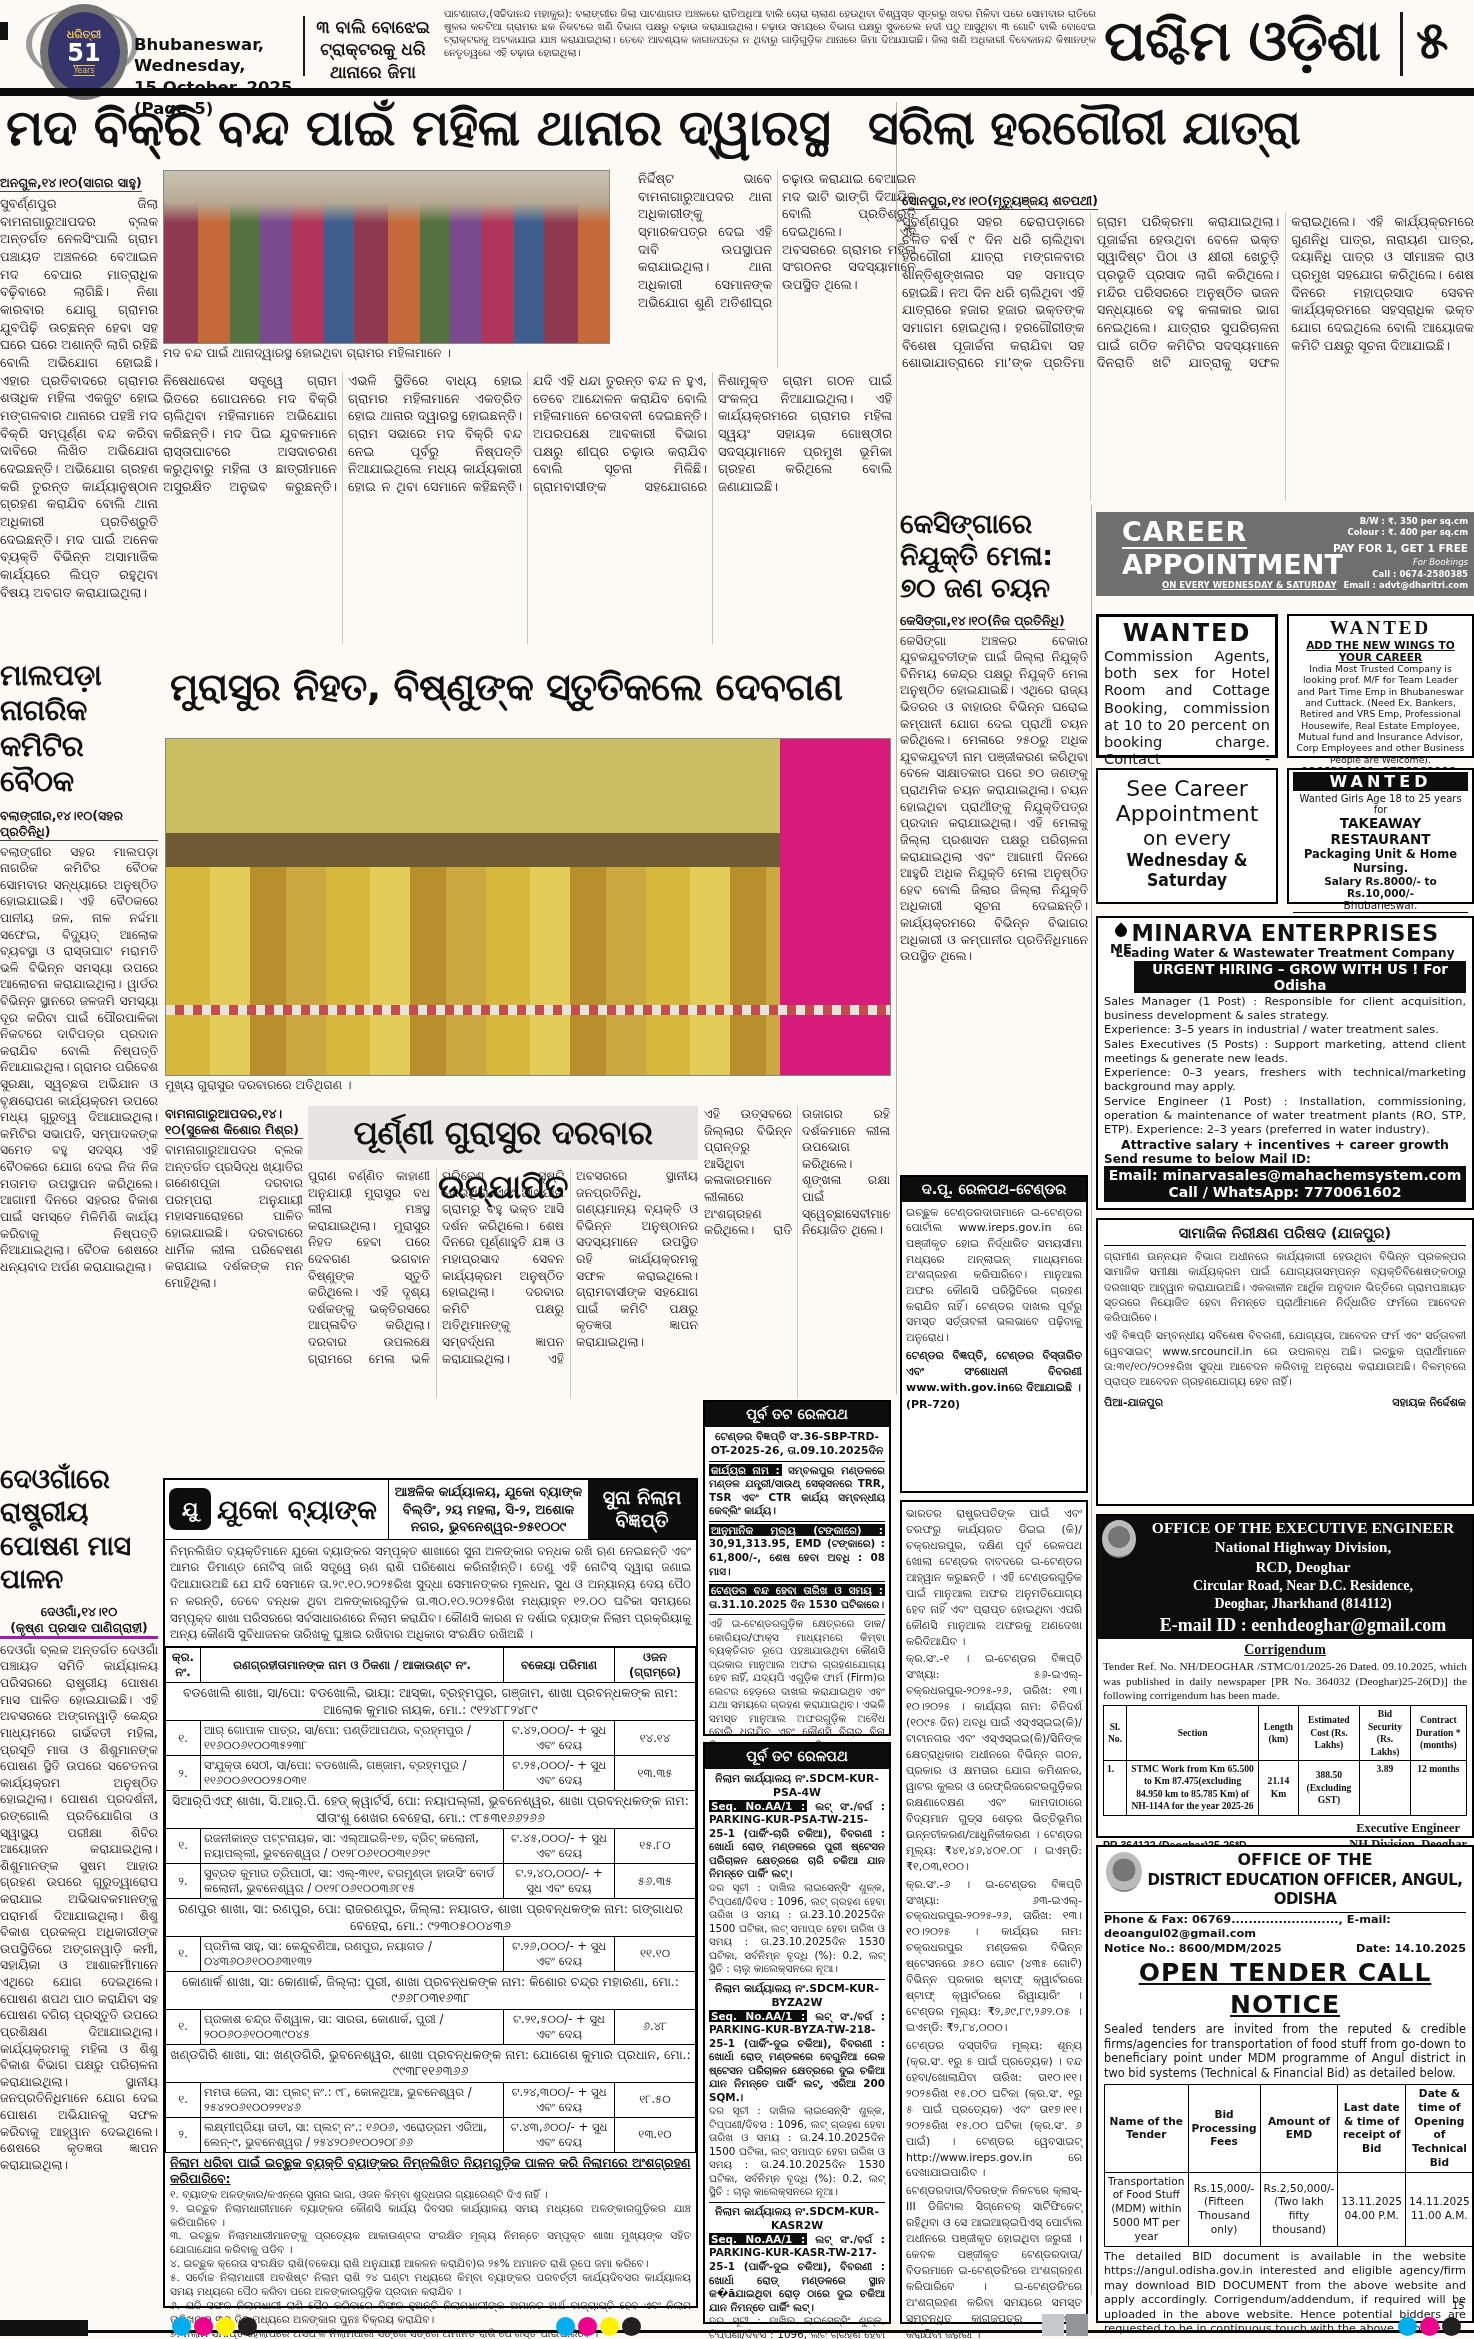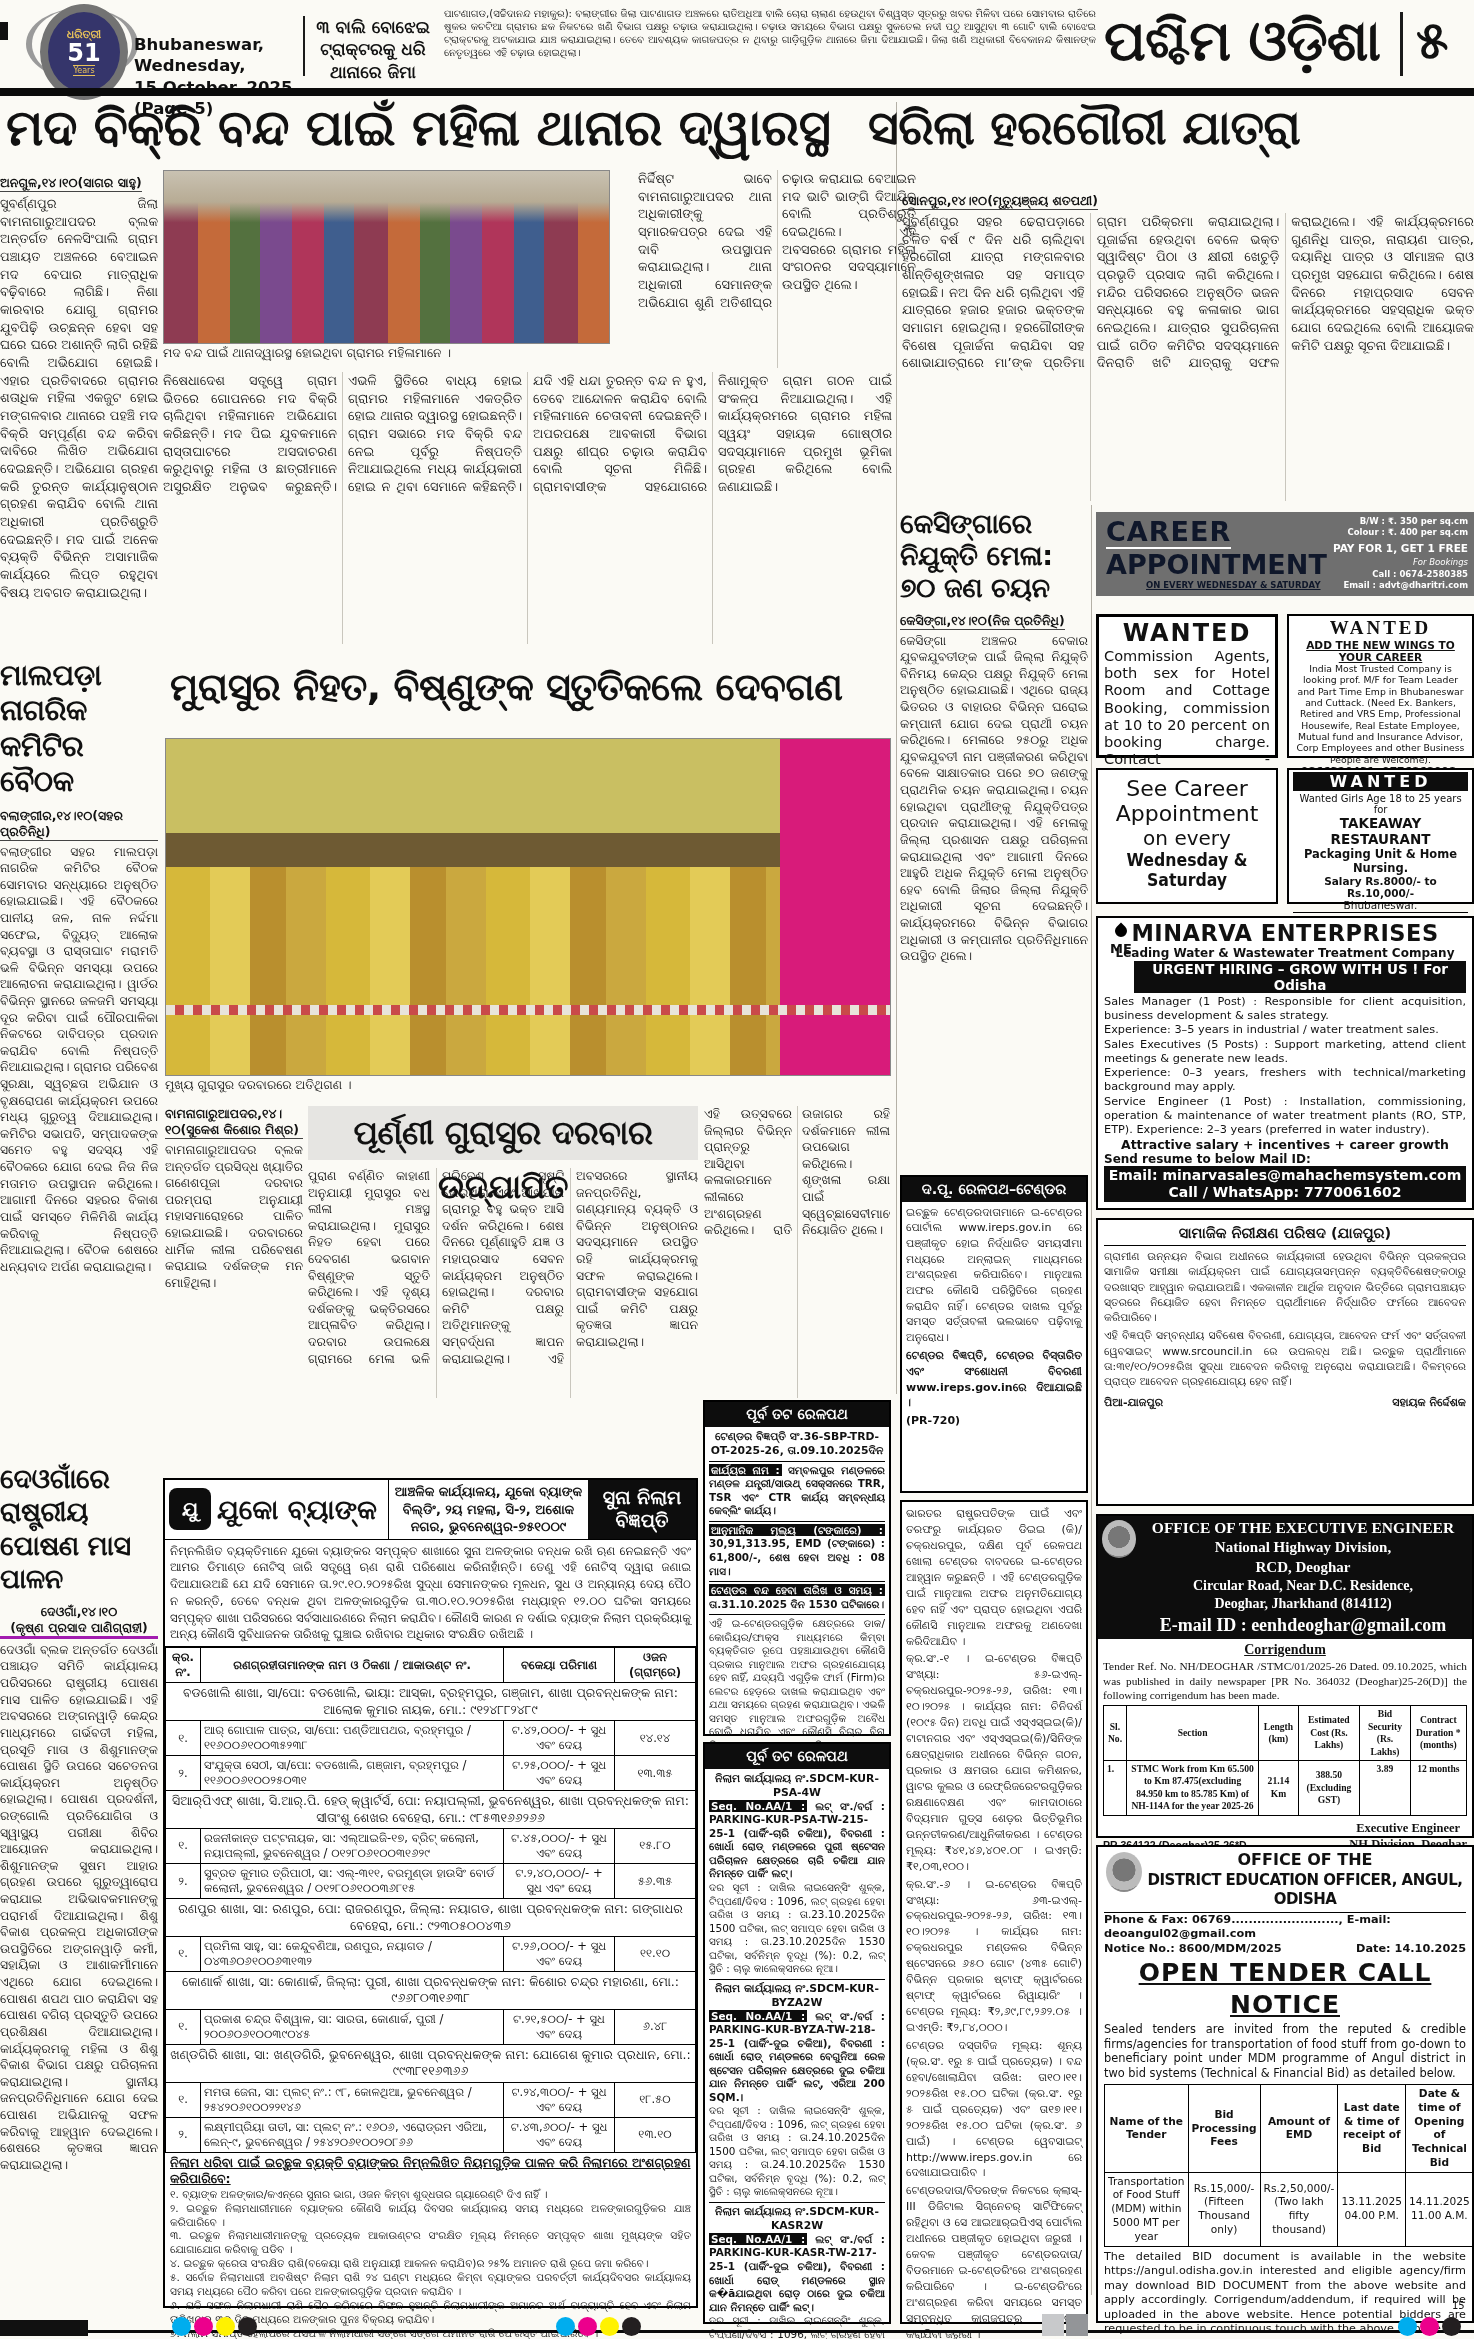--- a/index.html
+++ b/index.html
@@ -129,21 +129,21 @@
     <span class="dateline">ବାମନାଗାରୁଆପଦର,୧୪।୧୦(ସୁକେଶ କିଶୋର ମିଶ୍ର)</span>
     <div class="j small-txt">ବାମନାଗାରୁଆପଦର ବ୍ଲକ ଅନ୍ତର୍ଗତ ପ୍ରସିଦ୍ଧ ଖ୍ୟାତିର ଗଣେଶପୂଜା ଦରବାର ପରମ୍ପରା ଅନୁଯାୟୀ ମହାସମାରୋହରେ ପାଳିତ ହୋଇଯାଇଛି। ଦରବାରରେ ଧାର୍ମିକ ଲୀଳା ପରିବେଷଣ କରାଯାଇ ଦର୍ଶକଙ୍କ ମନ ମୋହିଥିଲା।</div>
   </div>
   <div class="abs subhead-gray c headline" style="left:308px;top:1106px;width:390px;height:54px;font-size:33px;line-height:54px;">ପୂର୍ଣ୍ଣୀ ଗୁରାସୁର ଦରବାର ଉଦ୍‌ଯାପିତ</div>
   <div class="abs cols3 j small-txt" style="left:308px;top:1168px;width:390px;height:230px;overflow:hidden;">ପୁରାଣ ବର୍ଣ୍ଣିତ କାହାଣୀ ଅନୁଯାୟୀ ମୁରାସୁର ବଧ ଲୀଳା ମଞ୍ଚସ୍ଥ କରାଯାଇଥିଲା। ମୁରାସୁର ନିହତ ହେବା ପରେ ଦେବଗଣ ଭଗବାନ ବିଷ୍ଣୁଙ୍କ ସ୍ତୁତି କରିଥିଲେ। ଏହି ଦୃଶ୍ୟ ଦର୍ଶକଙ୍କୁ ଭକ୍ତିରସରେ ଆପ୍ଳାବିତ କରିଥିଲା। ଦରବାର ଉପଲକ୍ଷେ ଗ୍ରାମରେ ମେଳା ଭଳି ପରିବେଶ ସୃଷ୍ଟି ହୋଇଥିଲା ଏବଂ ଆଖପାଖ ଗ୍ରାମରୁ ବହୁ ଭକ୍ତ ଆସି ଦର୍ଶନ କରିଥିଲେ। ଶେଷ ଦିନରେ ପୂର୍ଣ୍ଣାହୁତି ଯଜ୍ଞ ଓ ମହାପ୍ରସାଦ ସେବନ କାର୍ଯ୍ୟକ୍ରମ ଅନୁଷ୍ଠିତ ହୋଇଥିଲା। ଦରବାର କମିଟି ପକ୍ଷରୁ ଅତିଥିମାନଙ୍କୁ ସମ୍ବର୍ଦ୍ଧନା ଜ୍ଞାପନ କରାଯାଇଥିଲା। ଏହି ଅବସରରେ ସ୍ଥାନୀୟ ଜନପ୍ରତିନିଧି, ଗଣ୍ୟମାନ୍ୟ ବ୍ୟକ୍ତି ଓ ବିଭିନ୍ନ ଅନୁଷ୍ଠାନର ସଦସ୍ୟମାନେ ଉପସ୍ଥିତ ରହି କାର୍ଯ୍ୟକ୍ରମକୁ ସଫଳ କରାଇଥିଲେ। ଗ୍ରାମବାସୀଙ୍କ ସହଯୋଗ ପାଇଁ କମିଟି ପକ୍ଷରୁ କୃତଜ୍ଞତା ଜ୍ଞାପନ କରାଯାଇଥିଲା।</div>
   <div class="abs cols2 j small-txt" style="left:704px;top:1106px;width:186px;height:292px;overflow:hidden;">ଏହି ଉତ୍ସବରେ ଜିଲ୍ଲାର ବିଭିନ୍ନ ପ୍ରାନ୍ତରୁ ଆସିଥିବା କଳାକାରମାନେ ଲୀଳାରେ ଅଂଶଗ୍ରହଣ କରିଥିଲେ। ରାତି ଉଜାଗର ରହି ଦର୍ଶକମାନେ ଲୀଳା ଉପଭୋଗ କରିଥିଲେ। ଶୃଙ୍ଖଳା ରକ୍ଷା ପାଇଁ ସ୍ୱେଚ୍ଛାସେବୀମାନେ ନିୟୋଜିତ ଥିଲେ।</div>
 
   <div class="abs gray-vline" style="left:1091px;top:505px;width:1px;height:1790px;"></div>
 
   <div class="abs career" style="left:1096px;top:512px;width:378px;height:84px;">
-    <div class="abs" style="left:10px;top:4px;width:220px;color:#0f172a;">
+    <div class="abs" style="left:26px;top:4px;width:220px;color:#ffffff;">
       <div class="b" style="font-size:27px;letter-spacing:1px;border-bottom:2px solid #fff;display:inline-block;">CAREER</div>
       <div class="b" style="font-size:27px;letter-spacing:0;">APPOINTMENT</div>
       <div class="b" style="font-size:8.5px;text-decoration:underline;margin-left:40px;">ON EVERY WEDNESDAY &amp; SATURDAY</div>
     </div>
     <div class="abs" style="right:6px;top:4px;width:140px;color:#fff;text-align:right;font-size:8.5px;line-height:1.35;">
       <div class="b">B/W : ₹. 350 per sq.cm</div>
       <div class="b">Colour : ₹. 400 per sq.cm</div>
       <div class="b" style="font-size:10.5px;margin:2px 0;">PAY FOR 1, GET 1 FREE</div>
       <div style="font-style:italic;">For Bookings</div>
       <div class="b">Call : 0674-2580385</div>
@@ -420,21 +420,21 @@
     <div class="j">ଦର ସୂଚୀ : ଦାଖିଲ ଲାଇସେନ୍ସିଂ ଶୁଳ୍କ, ଟିପ୍ପଣୀ/ଦିବସ : 1096, ଲଟ୍ ଗ୍ରହଣ ହେବା ତାରିଖ ଓ ସମୟ : ତା.24.10.2025ଦିନ 1500 ଘଟିକା, ଲଟ୍ ସମାପ୍ତ ହେବା ତାରିଖ ଓ ସମୟ : ତା.24.10.2025ଦିନ 1530 ଘଟିକା, ସର୍ବନିମ୍ନ ବୃଦ୍ଧି (%): 0.2, ଲଟ୍ ସ୍ଥିତି : ଚାଲୁ କାଲେକ୍ସନରେ ନୂଆ।</div>
     <div class="c b rl-sec" style="font-size:10.8px;">ନିଲାମ କାର୍ଯ୍ୟାଳୟ ନଂ.SDCM-KUR-KASR2W</div>
     <div class="j"><span class="blklbl">Seq. No.AA/1 :</span> <span class="b">ଲଟ୍ ସଂ./ବର୍ଗ : PARKING-KUR-KASR-TW-217-25-1 (ପାର୍କିଂ-ଦୁଇ ଚକିଆ), ବିବରଣୀ : ଖୋର୍ଧା ରୋଡ୍ ମଣ୍ଡଳରେ ସ୍ଥାନ କ�āଯାଇଥିବା ରୋଡ଼ ଠାରେ ଦୁଇ ଚକିଆ ଯାନ ନିମନ୍ତେ ପାର୍କିଂ ଲଟ୍।</span></div>
     <div class="j">ଦର ସୂଚୀ : ଦାଖିଲ ଲାଇସେନ୍ସିଂ ଶୁଳ୍କ, ଟିପ୍ପଣୀ/ଦିବସ : 1096, ଲଟ୍ ଗ୍ରହଣ ହେବା ତାରିଖ ଓ ସମୟ : ତା.25.10.2025ଦିନ 1530 ଘଟିକା, ଲଟ୍ ସମାପ୍ତ ହେବା ତାରିଖ ଓ ସମୟ : ତା.25.10.2025ଦିନ 1600 ଘଟିକା, ସର୍ବନିମ୍ନ ବୃଦ୍ଧି (%): 0.2, ଲଟ୍ ସ୍ଥିତି : ଚାଲୁ କାଲେକ୍ସନରେ ନୂଆ।</div>
 
   </div>
 
   <div class="abs notice" style="left:900px;top:1175px;width:188px;height:318px;padding:4px;">
     <div class="rail-banner">ଦ.ପୂ. ରେଳପଥ–ଟେଣ୍ଡର</div>
     <div class="j" style="font-size:11px;line-height:1.42;">ଇଚ୍ଛୁକ ଟେଣ୍ଡରଦାତାମାନେ ଇ-ଟେଣ୍ଡର ପୋର୍ଟାଲ www.ireps.gov.in ରେ ପଞ୍ଜୀକୃତ ହୋଇ ନିର୍ଦ୍ଧାରିତ ସମୟସୀମା ମଧ୍ୟରେ ଅନ୍‌ଲାଇନ୍ ମାଧ୍ୟମରେ ଅଂଶଗ୍ରହଣ କରିପାରିବେ। ମାନୁଆଲ ଅଫର କୌଣସି ପରିସ୍ଥିତିରେ ଗ୍ରହଣ କରାଯିବ ନାହିଁ। ଟେଣ୍ଡର ଦାଖଲ ପୂର୍ବରୁ ସମସ୍ତ ସର୍ତ୍ତାବଳୀ ଭଲଭାବେ ପଢ଼ିବାକୁ ଅନୁରୋଧ।</div>
-    <div class="j b" style="font-size:11px;line-height:1.42;margin-top:3px;">ଟେଣ୍ଡର ବିଜ୍ଞପ୍ତି, ଟେଣ୍ଡର ବିସ୍ତାରିତ ଏବଂ ସଂଶୋଧନୀ ବିବରଣୀ www.ireps.gov.inରେ ଦିଆଯାଇଛି ।</div>
+    <div class="j b" style="font-size:11px;line-height:1.42;margin-top:3px;">ଟେଣ୍ଡର ବିଜ୍ଞପ୍ତି, ଟେଣ୍ଡର ବିସ୍ତାରିତ ଏବଂ ସଂଶୋଧନୀ ବିବରଣୀ www.with.gov.inରେ ଦିଆଯାଇଛି ।</div>
     <div class="b" style="font-size:11px;margin-top:3px;">(PR-720)</div>
   </div>
 
   <div class="abs notice" style="left:900px;top:1500px;width:188px;height:824px;padding:4px;font-size:11px;line-height:1.45;">
     <div class="j">ଭାରତର ରାଷ୍ଟ୍ରପତିଙ୍କ ପାଇଁ ଏବଂ ତରଫରୁ କାର୍ଯ୍ୟରତ ଡିଇଇ (କି)/ଚକ୍ରଧରପୁର, ଦକ୍ଷିଣ ପୂର୍ବ ରେଳପଥ ଖୋଲା ଟେଣ୍ଡର ବାବଦରେ ଇ-ଟେଣ୍ଡର ଆହ୍ୱାନ କରୁଛନ୍ତି । ଏହି ଟେଣ୍ଡରଗୁଡ଼ିକ ପାଇଁ ମାନୁଆଲ ଅଫର ଅନୁମତିଯୋଗ୍ୟ ହେବ ନାହିଁ ଏବଂ ପ୍ରାପ୍ତ ହୋଇଥିବା ଏପରି କୌଣସି ମାନୁଆଲ ଅଫରକୁ ଅଣଦେଖା କରିଦିଆଯିବ ।</div>
     <div class="j" style="margin-top:2px;">କ୍ର.ସଂ.-୧ । ଇ-ଟେଣ୍ଡର ବିଜ୍ଞପ୍ତି ସଂଖ୍ୟା: ୫୬-ଇଏଲ୍-ଚକ୍ରଧରପୁର-୨୦୨୫-୨୬, ତାରିଖ: ୧୩।୧୦।୨୦୨୫ । କାର୍ଯ୍ୟର ନାମ: ଚିନିଦର୍ଶ (୧୦୯୫ ଦିନ) ଅବଧି ପାଇଁ ଏସ୍‌ଏସ୍‌ଇଇ(କି)/ଟାଟାନଗର ଏବଂ ଏସ୍‌ଏସ୍‌ଇଇ(କି)/ସିନିଙ୍କ କ୍ଷେତ୍ରାଧିକାର ଅଧୀନରେ ବିଭିନ୍ନ ଗଠନ, ପ୍ରକାର ଓ କ୍ଷମତାର ଯୋଗ କମିଶନର, ୱାଟର କୁଲର ଓ ରେଫ୍ରିଜରେଟରଗୁଡ଼ିକର ରକ୍ଷଣାବେକ୍ଷଣ ଏବଂ କାମଦାଠାରେ ବିଦ୍ୟମାନ ଗୁଡ୍ସ ଶେଡ଼ର ଭିତ୍ତିଭୂମିର ଉନ୍ନତୀକରଣ/ଆଧୁନିକୀକରଣ । ଟେଣ୍ଡର ମୂଲ୍ୟ: ₹୪୧,୪୬,୪୦୧.୦୮ । ଇଏମ୍‌ଡି: ₹୧,୦୩,୧୦୦।</div>
     <div class="j" style="margin-top:2px;">କ୍ର.ସଂ.-୬ । ଇ-ଟେଣ୍ଡର ବିଜ୍ଞପ୍ତି ସଂଖ୍ୟା: ୬୩-ଇଏଲ୍-ଚକ୍ରଧରପୁର-୨୦୨୫-୨୬, ତାରିଖ: ୧୩।୧୦।୨୦୨୫ । କାର୍ଯ୍ୟର ନାମ: ଚକ୍ରଧରପୁର ମଣ୍ଡଳର ବିଭିନ୍ନ ଷ୍ଟେସନରେ ୬୫୦ ଗୋଟ (୪୩୫ ଗୋଟି) ବିଭିନ୍ନ ପ୍ରକାର ଷ୍ଟାଫ୍ କ୍ୱାର୍ଟରରେ ଷ୍ଟାଫ୍ କ୍ୱାର୍ଟରରେ ରିୱାୟାରିଂ । ଟେଣ୍ଡର ମୂଲ୍ୟ: ₹୨,୬୯,୮୯,୨୬୨.୦୫ । ଇଏମ୍‌ଡି: ₹୨,୮୪,୦୦୦।</div>
     <div class="j" style="margin-top:2px;">ଟେଣ୍ଡର ଦସ୍ତାବିଜ ମୂଲ୍ୟ: ଶୂନ୍ୟ (କ୍ର.ସଂ. ୧ରୁ ୫ ପାଇଁ ପ୍ରତ୍ୟେକ) । ବନ୍ଦ ହେବା/ଖୋଲାଯିବା ତାରିଖ: ତା୧୦।୧୧।୨୦୨୫ରିଖ ୧୫.୦୦ ଘଟିକା (କ୍ର.ସଂ. ୧ରୁ ୫ ପାଇଁ ପ୍ରତ୍ୟେକ) ଏବଂ ତା୧୭।୧୧।୨୦୨୫ରିଖ ୧୫.୦୦ ଘଟିକା (କ୍ର.ସଂ. ୬ ପାଇଁ) । ଟେଣ୍ଡର ୱେବସାଇଟ୍ http://www.ireps.gov.in ରେ ଦେଖାଯାଇପାରିବ ।</div>
     <div class="j" style="margin-top:2px;">ଟେଣ୍ଡରଦାତା/ବିଡରଙ୍କ ନିକଟରେ କ୍ଲାସ୍-III ଡିଜିଟାଲ ସିଗ୍ନେଚର୍ ସାର୍ଟିଫିକେଟ୍ ରହିଥିବା ଓ ସେ ଆଇଆର୍‌ଇପିଏସ୍ ପୋର୍ଟାଲ ଅଧୀନରେ ପଞ୍ଜୀକୃତ ହୋଇଥିବା ଜରୁରୀ । କେବଳ ପଞ୍ଜୀକୃତ ଟେଣ୍ଡରଦାତା/ବିଡରମାନେ ଇ-ଟେଣ୍ଡରିଂରେ ଅଂଶଗ୍ରହଣ କରିପାରିବେ । ଇ-ଟେଣ୍ଡରିଂରେ ଅଂଶଗ୍ରହଣ କରିବା ସମୟରେ ସମସ୍ତ ସମ୍ବନ୍ଧିତ କାଗଜପତ୍ର ଅପଲୋଡ୍ କରାଯିବା ଜରୁରୀ ।</div>
 

